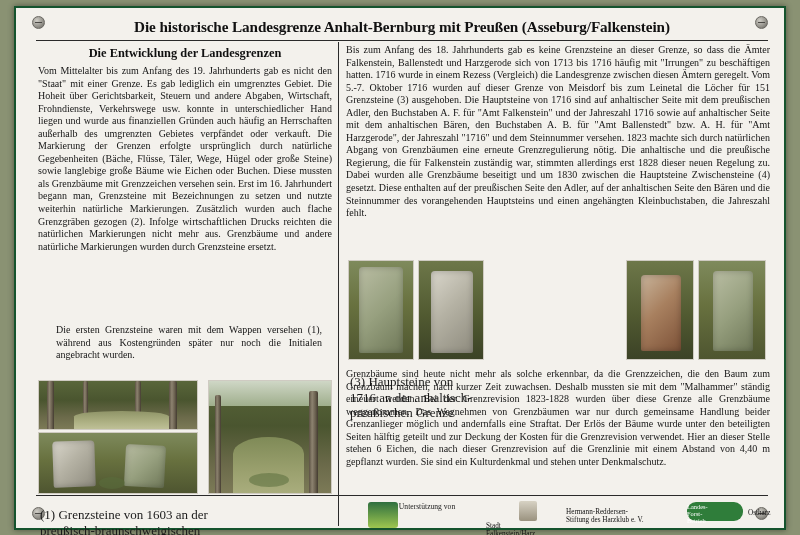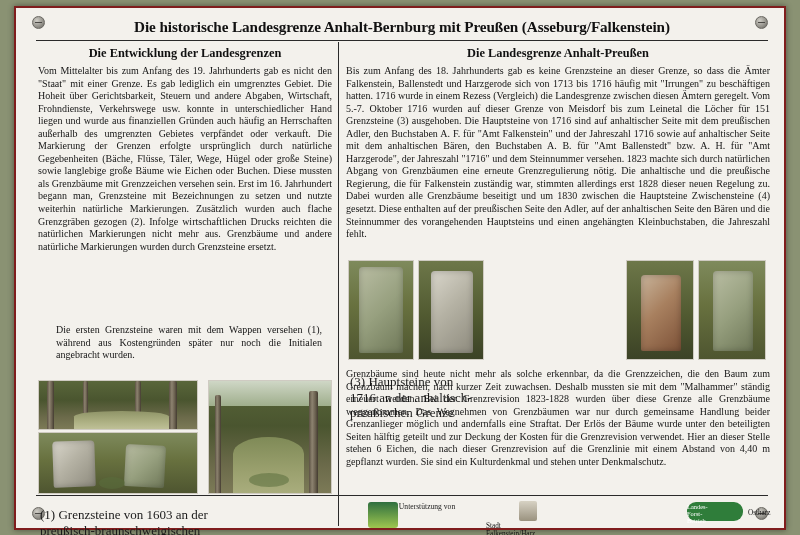--- a/index.html
+++ b/index.html
@@ -18,21 +18,21 @@
     left: 0; top: 0;
     width: 800px; height: 535px;
     background: #8a9273;
   }
   .panel {
     position: absolute;
     left: 14px; top: 6px;
     width: 772px;
     height: 524px;
     background: #f3f1ec;
-    border: 2px solid #7f1d1d;
+    border: 2px solid #14532d;
     box-shadow: 0 0 6px rgba(0,0,0,0.45);
     box-sizing: border-box;
   }
   .screw {
     position: absolute;
     width: 13px; height: 13px;
     border-radius: 50%;
     background: radial-gradient(circle at 35% 32%, #cfcdc6, #8d8b84 65%, #5d5b56 100%);
     border: 1px solid #6a6862;
     box-sizing: border-box;
@@ -227,21 +227,20 @@
       <div class="ph-forest"></div>
       <div class="ph-sky" style="height:22%;"></div>
       <div class="ph-trunk" style="left:6px; top:14px; width:6px; height:100px;"></div>
       <div class="ph-trunk" style="left:100px; top:10px; width:9px; height:104px;"></div>
       <div class="ph-path" style="left:20%; top:50%; width:58%; height:50%; background:linear-gradient(180deg,#7f8a57 0%,#9aa06e 60%,#a9ad7d 100%);"></div>
       <div class="ph-leaf" style="left:40px; top:92px; width:40px; height:14px;"></div>
     </div>
 
 
     <div class="col-right">
-      <div class="subhead">Die Landesgrenze Anhalt-Preußen</div>
       <div class="body-text">Bis zum Anfang des 18. Jahrhunderts gab es keine Grenzsteine an dieser Grenze, so dass die Ämter Falkenstein, Ballenstedt und Harzgerode sich von 1713 bis 1716 häufig mit "Irrungen" zu beschäftigen hatten. 1716 wurde in einem Rezess (Vergleich) die Landesgrenze zwischen diesen Ämtern geregelt. Vom 5.-7. Oktober 1716 wurden auf dieser Grenze von Meisdorf bis zum Leinetal die Löcher für 151 Grenzsteine (3) ausgehoben. Die Hauptsteine von 1716 sind auf anhaltischer Seite mit dem preußischen Adler, den Buchstaben A. F. für "Amt Falkenstein" und der Jahreszahl 1716 sowie auf anhaltischer Seite mit dem anhaltischen Bären, den Buchstaben A. B. für "Amt Ballenstedt" bzw. A. H. für "Amt Harzgerode", der Jahreszahl "1716" und dem Steinnummer versehen. 1823 machte sich durch natürlichen Abgang von Grenzbäumen eine erneute Grenzregulierung nötig. Die anhaltische und die preußische Regierung, die für Falkenstein zuständig war, stimmten allerdings erst 1828 dieser neuen Regelung zu. Dabei wurden alle Grenzbäume beseitigt und um 1830 zwischen die Hauptsteine Zwischensteine (4) gesetzt. Diese enthalten auf der preußischen Seite den Adler, auf der anhaltischen Seite den Bären und die Steinnummer des vorangehenden Hauptsteins und einen angehängten Kleinbuchstaben, die Jahreszahl fehlt.</div>
     </div>
 
     <div class="photo" style="left:332px; top:252px; width:66px; height:100px;">
       <div class="ph-grass"></div>
       <div class="ph-stone mossy" style="left:10px; top:6px; width:44px; height:86px;"></div>
     </div>
     <div class="photo" style="left:402px; top:252px; width:66px; height:100px;">
       <div class="ph-grass dark"></div>
       <div class="ph-stone" style="left:12px; top:10px; width:42px; height:82px;"></div>
@@ -269,20 +268,24 @@
       <div class="logo-box" style="left:325px; top:2px; width:44px;">
         <div style="width:30px;height:26px;margin:0 auto;background:linear-gradient(180deg,#2f6f3f,#9ec64f);border-radius:3px;"></div>
       </div>
 
       <div class="logo-box" style="left:450px; top:1px; width:84px;">
         <div style="width:18px;height:20px;margin:0 auto 1px;background:linear-gradient(180deg,#d7d2c4,#9a927f);border-radius:2px;"></div>
         <span style="white-space:pre-line;">Stadt
 Falkenstein/Harz</span>
       </div>
 
+      <div class="logo-box" style="left:530px; top:8px; width:128px; text-align:left;">
+        <span style="white-space:pre-line;">Hermann-Reddersen-
+Stiftung des Harzklub e. V.</span>
+      </div>
 
       <div class="logo-box" style="left:648px; top:2px; width:62px;">
         <div style="width:56px;height:19px;margin:0 auto;background:#2f7d3a;border-radius:9px;color:#fff;font-size:6.4px;line-height:1.1;padding-top:1px;box-sizing:border-box;">
           <span style="white-space:pre-line;">Landes-
 Forst-
 Betrieb</span>
         </div>
       </div>
 
       <div class="logo-box" style="left:712px; top:9px; width:40px;">

